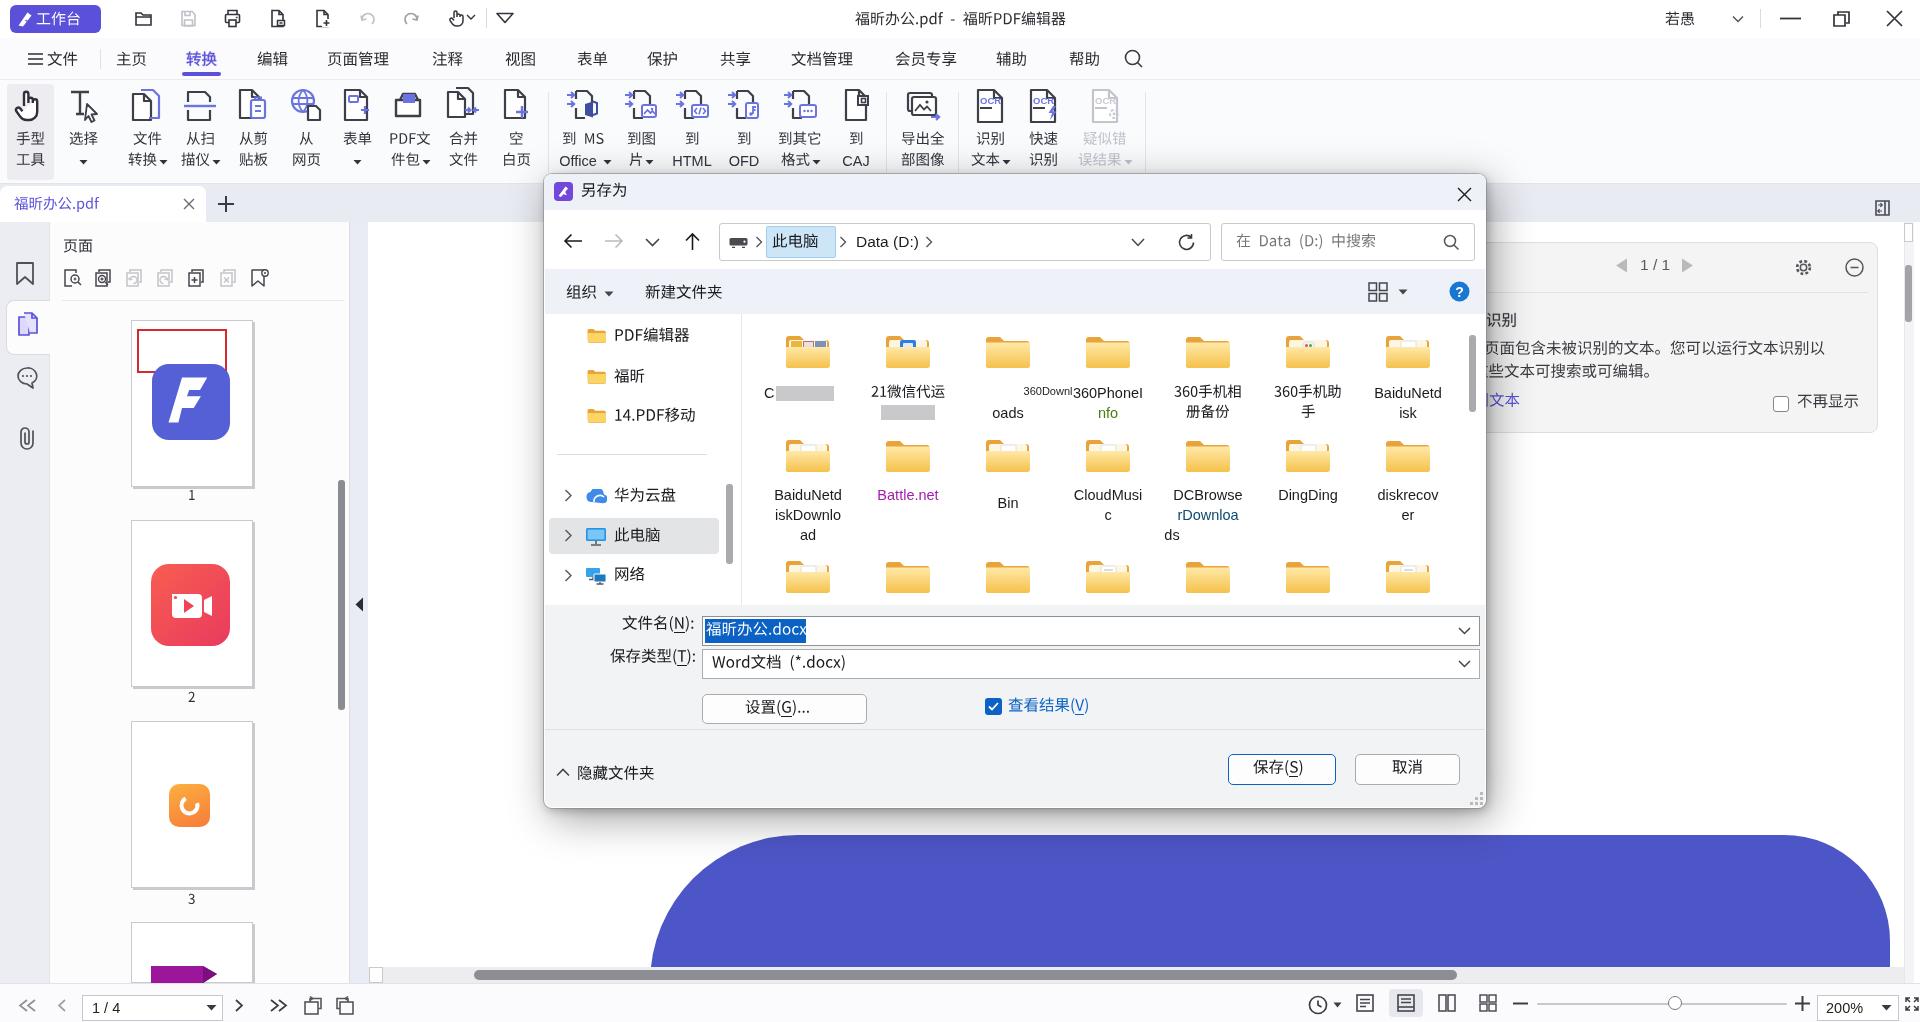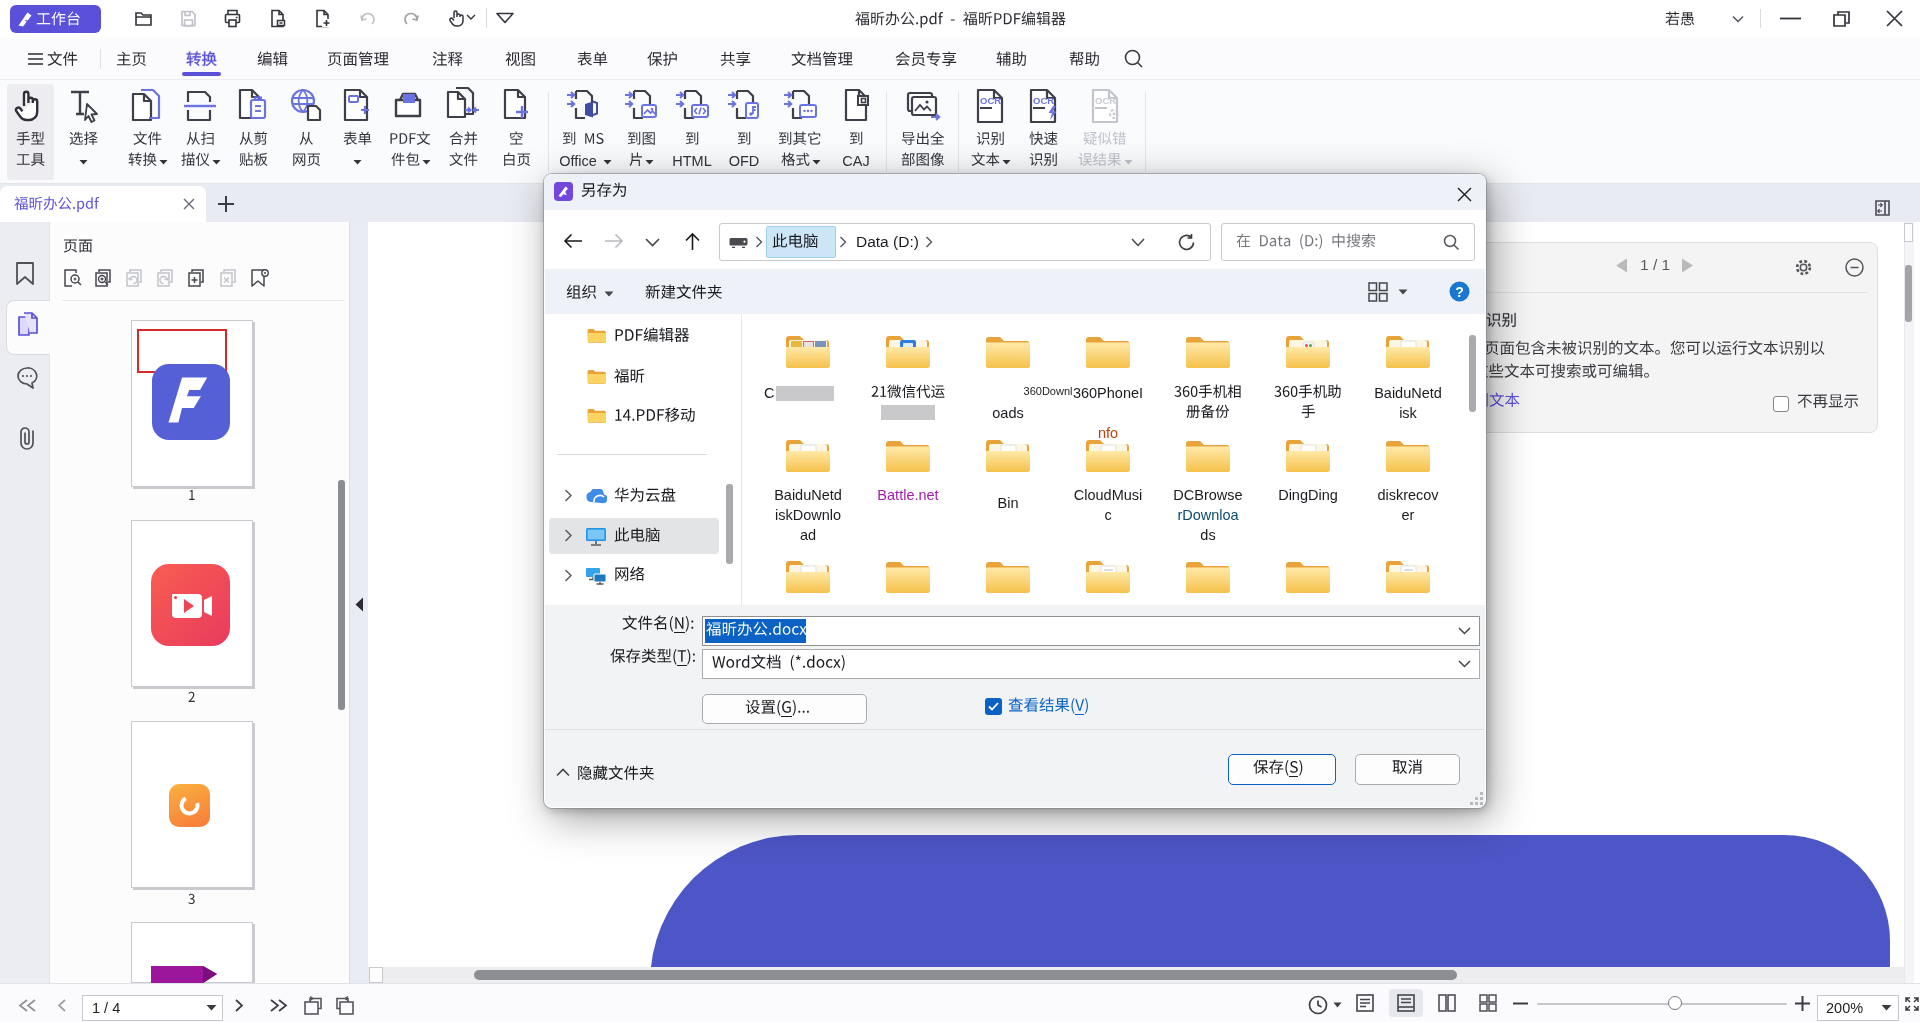--- a/index.html
+++ b/index.html
@@ -1260,21 +1260,21 @@
     <path d="M1,7 a3,3 0 0,1 3,-3 h11 l4,4 h23 a2.5,2.5 0 0,1 2.5,2.5 V32 a3,3 0 0,1 -3,3 H4 a3,3 0 0,1 -3,-3 z" fill="#e8a33b"></path>
     <path d="M1,9.5 h44 V32 a3,3 0 0,1 -3,3 H4 a3,3 0 0,1 -3,-3 z" fill="url(#fgrad)"></path>
   </svg>
 <div class="lat" style="left:1008px;top:384.5px;transform:translateX(-50%);font-size:11px;color:#1b1c20;font-weight:400;z-index:51;margin-left:40px;">360Downl</div>
 <div class="lat" style="left:1008px;top:404.5px;transform:translateX(-50%);font-size:14.5px;color:#1b1c20;font-weight:400;z-index:51;">oads</div>
 <svg class="a" style="left:1085px;top:333px;z-index:51;" width="46" height="38" viewBox="0 0 46 38">
     <path d="M1,7 a3,3 0 0,1 3,-3 h11 l4,4 h23 a2.5,2.5 0 0,1 2.5,2.5 V32 a3,3 0 0,1 -3,3 H4 a3,3 0 0,1 -3,-3 z" fill="#e8a33b"></path>
     <path d="M1,9.5 h44 V32 a3,3 0 0,1 -3,3 H4 a3,3 0 0,1 -3,-3 z" fill="url(#fgrad)"></path>
   </svg>
 <div class="lat" style="left:1108px;top:384.5px;transform:translateX(-50%);font-size:14.5px;color:#1b1c20;font-weight:400;z-index:51;">360PhoneI</div>
-<div class="lat" style="left:1108px;top:404.5px;transform:translateX(-50%);font-size:14.5px;color:#c2410c;font-weight:400;z-index:51;margin-top:20px;">nfo</div>
+<div class="lat" style="left:1108px;top:404.5px;transform:translateX(-50%);font-size:14.5px;color:#4d7c0f;font-weight:400;z-index:51;">nfo</div>
 <svg class="a" style="left:1185px;top:333px;z-index:51;" width="46" height="38" viewBox="0 0 46 38">
     <path d="M1,7 a3,3 0 0,1 3,-3 h11 l4,4 h23 a2.5,2.5 0 0,1 2.5,2.5 V32 a3,3 0 0,1 -3,3 H4 a3,3 0 0,1 -3,-3 z" fill="#e8a33b"></path>
     <path d="M1,9.5 h44 V32 a3,3 0 0,1 -3,3 H4 a3,3 0 0,1 -3,-3 z" fill="url(#fgrad)"></path>
   </svg>
 <svg class="t" style="left:1174.18px;top:384px;z-index:51;" width="69.6425" height="18.85">
     <g transform="translate(0,12.76) scale(0.0145,-0.0145)" fill="#1b1c20">
       <use href="#c33" x="0"></use>
       <use href="#c36" x="555"></use>
       <use href="#c30" x="1110"></use>
       <use href="#c624b" x="1665"></use>
@@ -1351,21 +1351,21 @@
     <path d="M1,14 h44 v18 a3,3 0 0,1 -3,3 H4 a3,3 0 0,1 -3,-3 z" fill="url(#fgrad)"></path>
   </svg>
 <div class="lat" style="left:1108px;top:486.5px;transform:translateX(-50%);font-size:14.5px;color:#1b1c20;font-weight:400;z-index:51;">CloudMusi</div>
 <div class="lat" style="left:1108px;top:506.5px;transform:translateX(-50%);font-size:14.5px;color:#1b1c20;font-weight:400;z-index:51;">c</div>
 <svg class="a" style="left:1185px;top:437px;z-index:51;" width="46" height="38" viewBox="0 0 46 38">
     <path d="M1,7 a3,3 0 0,1 3,-3 h11 l4,4 h23 a2.5,2.5 0 0,1 2.5,2.5 V32 a3,3 0 0,1 -3,3 H4 a3,3 0 0,1 -3,-3 z" fill="#e8a33b"></path>
     <path d="M1,9.5 h44 V32 a3,3 0 0,1 -3,3 H4 a3,3 0 0,1 -3,-3 z" fill="url(#fgrad)"></path>
   </svg>
 <div class="lat" style="left:1208px;top:486.5px;transform:translateX(-50%);font-size:14.5px;color:#1b1c20;font-weight:400;z-index:51;">DCBrowse</div>
 <div class="lat" style="left:1208px;top:506.5px;transform:translateX(-50%);font-size:14.5px;color:#0c4a6e;font-weight:400;z-index:51;">rDownloa</div>
-<div class="lat" style="left:1208px;top:526.5px;transform:translateX(-50%);font-size:14.5px;color:#1b1c20;font-weight:400;z-index:51;">ds</div>
+<div class="lat" style="left:1172px;top:526.5px;transform:translateX(-50%);font-size:14.5px;color:#1b1c20;font-weight:400;z-index:51;">ds</div>
 <svg class="a" style="left:1285px;top:437px;z-index:51;" width="46" height="38" viewBox="0 0 46 38">
     <path d="M1,6 a3,3 0 0,1 3,-3 h11 l4,4 h22 a3,3 0 0,1 3,3 v22 a3,3 0 0,1 -3,3 H4 a3,3 0 0,1 -3,-3 z" fill="#e8a33b"></path>
     <rect x="4" y="7" width="38" height="24" rx="2" fill="#fdf6e3"></rect>
     <rect x="16" y="8" width="15" height="18" rx="1" fill="#fff" stroke="#d9d9d9" stroke-width="0.8"></rect>
     <path d="M1,14 h44 v18 a3,3 0 0,1 -3,3 H4 a3,3 0 0,1 -3,-3 z" fill="url(#fgrad)"></path>
   </svg>
 <div class="lat" style="left:1308px;top:486.5px;transform:translateX(-50%);font-size:14.5px;color:#1b1c20;font-weight:400;z-index:51;">DingDing</div>
 <svg class="a" style="left:1385px;top:437px;z-index:51;" width="46" height="38" viewBox="0 0 46 38">
     <path d="M1,7 a3,3 0 0,1 3,-3 h11 l4,4 h23 a2.5,2.5 0 0,1 2.5,2.5 V32 a3,3 0 0,1 -3,3 H4 a3,3 0 0,1 -3,-3 z" fill="#e8a33b"></path>
     <path d="M1,9.5 h44 V32 a3,3 0 0,1 -3,3 H4 a3,3 0 0,1 -3,-3 z" fill="url(#fgrad)"></path>

